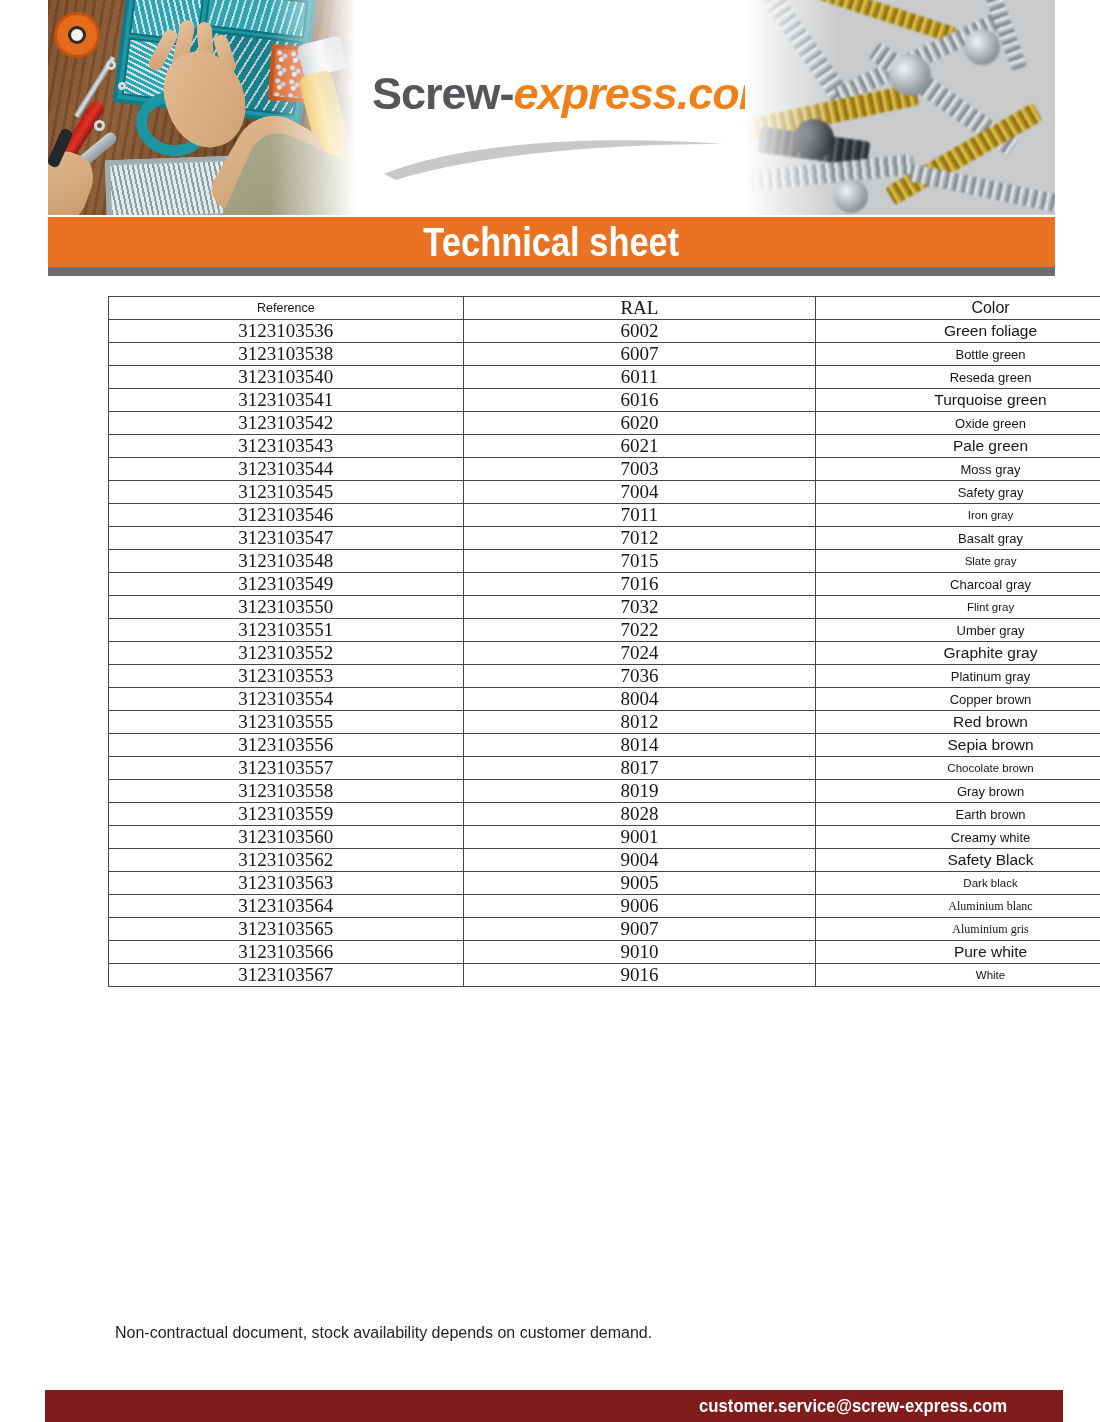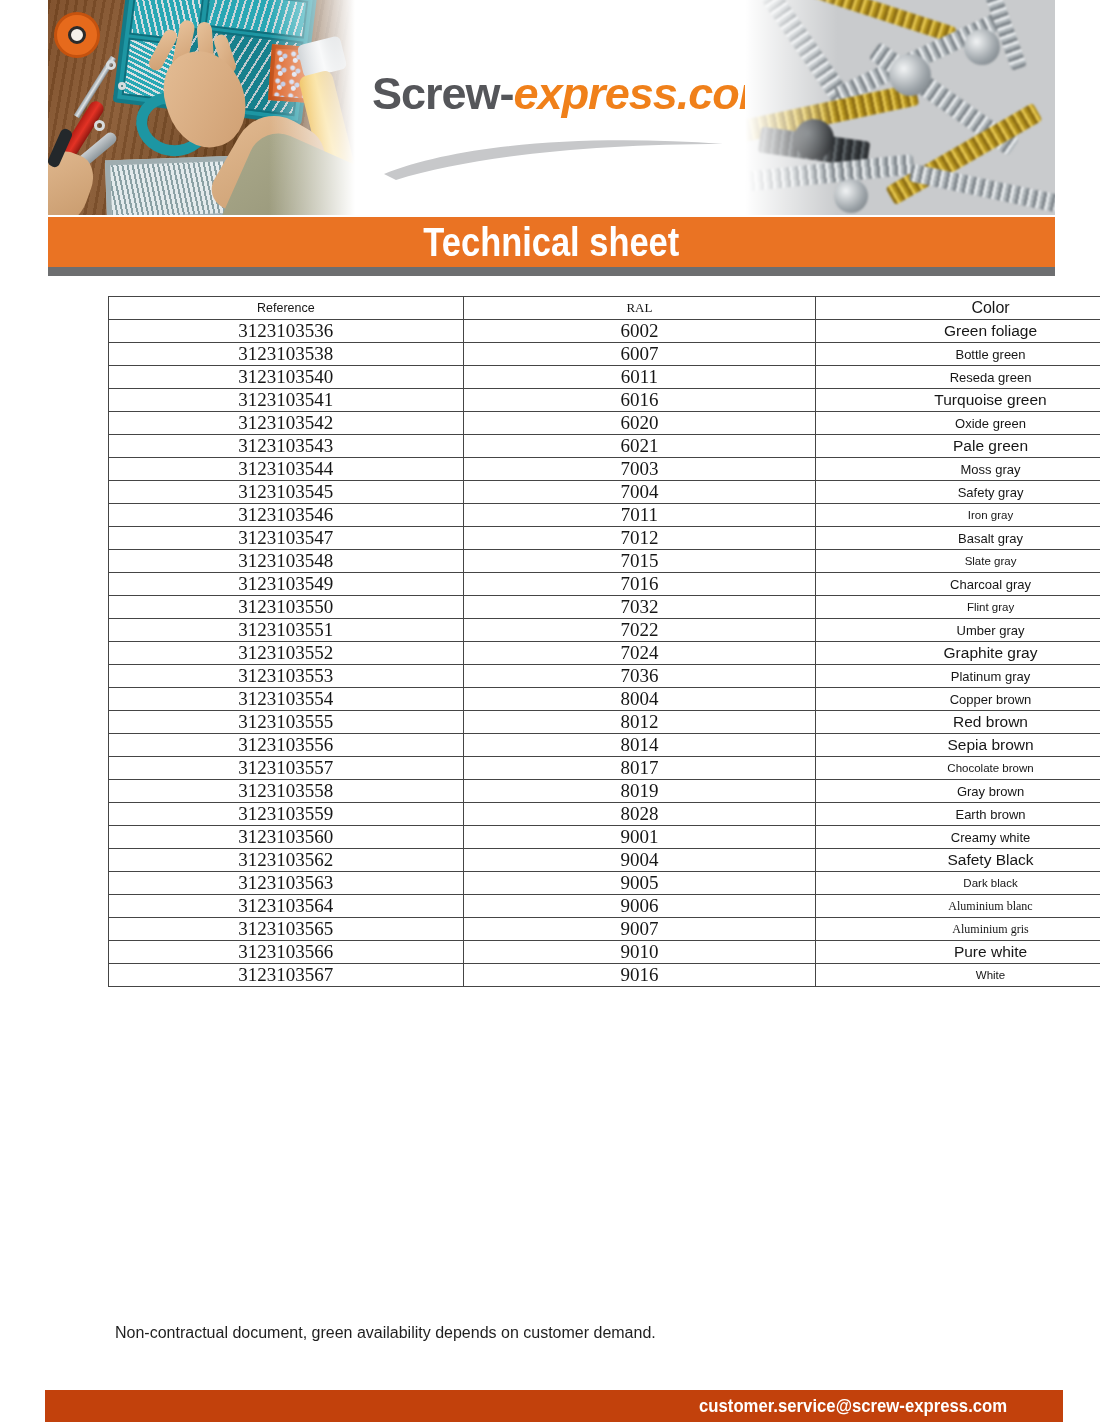--- a/index.html
+++ b/index.html
@@ -64,32 +64,32 @@
 
   
   .banner { position:absolute; left:48px; top:217px; width:1007px; height:50px; background:#ea7323; display:flex; align-items:center; justify-content:center; }
   .banner-title { color:#ffffff; font-weight:bold; font-size:41px; transform:scaleX(.84); letter-spacing:0px; }
   .gray-stripe { position:absolute; left:48px; top:267px; width:1007px; height:9px; background:#6d6e70; }
 
   
   .ral-table { position:absolute; left:108px; top:296px; width:1058px; border-collapse:collapse; }
   .ral-table th, .ral-table td { border:1px solid #454545; text-align:center; vertical-align:middle; height:23px; padding:0; color:#161616; }
   th.h-ref { width:296px; font-size:12.5px; font-weight:normal; }
-  th.h-ral { width:294px; font-size:13px; font-weight:normal; font-family:"Liberation Serif", serif; }
+  th.h-ral { width:294px; font-size:19px; font-weight:normal; font-family:"Liberation Serif", serif; }
   th.h-color { width:292px; font-size:16px; font-weight:normal; }
   td.ref, td.ral { font-family:"Liberation Serif", serif; font-size:19px; }
   td.color { font-size:13px; }
   td.color.lg { font-size:15.5px; }
   td.color.md { font-size:13px; }
   td.color.sm { font-size:11.5px; }
   td.color.serif { font-family:"Liberation Serif", serif; font-size:12px; }
 
   
   .note { position:absolute; left:115px; top:1324px; font-size:16px; color:#1f1f1f; }
-  .footer-bar { position:absolute; left:45px; top:1390px; width:1018px; height:32px; background:#c2410c; display:flex; align-items:center; justify-content:flex-end; }
+  .footer-bar { position:absolute; left:45px; top:1390px; width:1018px; height:32px; background:#7f1d1d; display:flex; align-items:center; justify-content:flex-end; }
   .footer-email { color:#ffffff; font-weight:bold; font-size:19px; margin-right:56px; transform:scaleX(.88); transform-origin:right center; }
 </style>
 </head>
 <body>
 
 <div class="page">
 
   <div class="photo photo-left">
     <div class="wood-grain"></div>
     <div class="teal-box">
@@ -308,19 +308,19 @@
           <td class="color lg">Pure white</td>
         </tr>
         <tr>
           <td class="ref">3123103567</td>
           <td class="ral">9016</td>
           <td class="color sm">White</td>
         </tr>
       </tbody>
   </table>
 
-  <div class="note">Non-contractual document, green availability depends on customer demand.</div>
+  <div class="note">Non-contractual document, stock availability depends on customer demand.</div>
 
   <div class="footer-bar">
     <div class="footer-email">customer.service@screw-express.com</div>
   </div>
 
 </div>
 
 </body></html>

